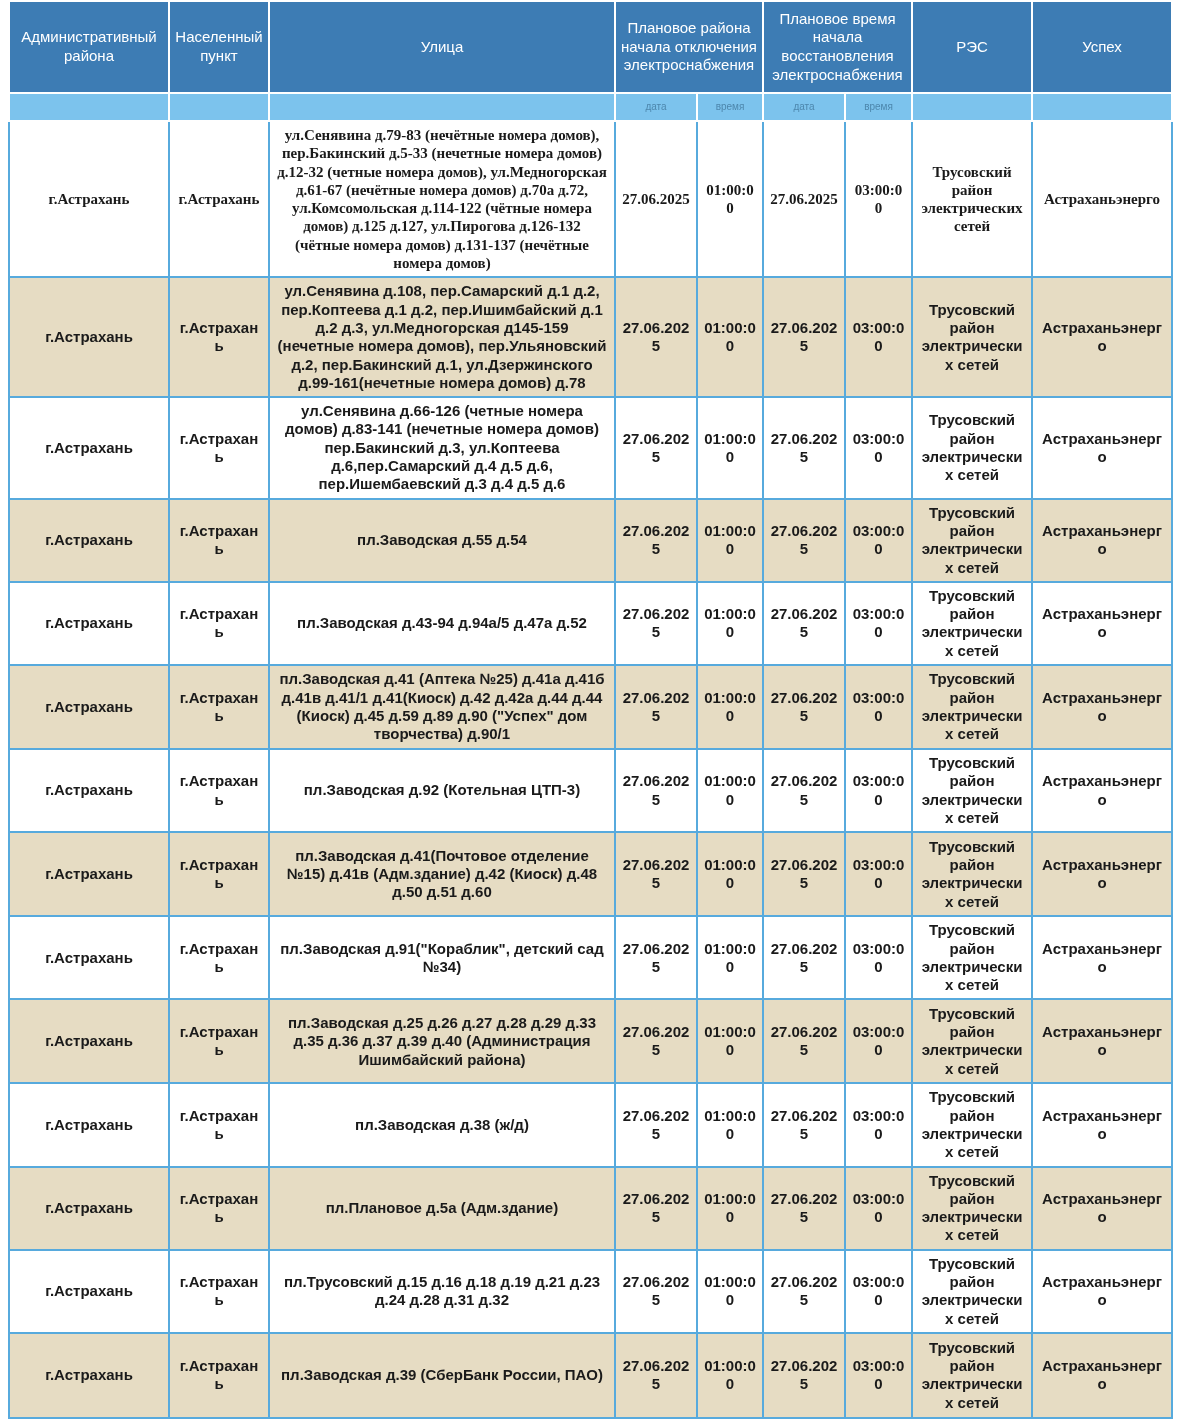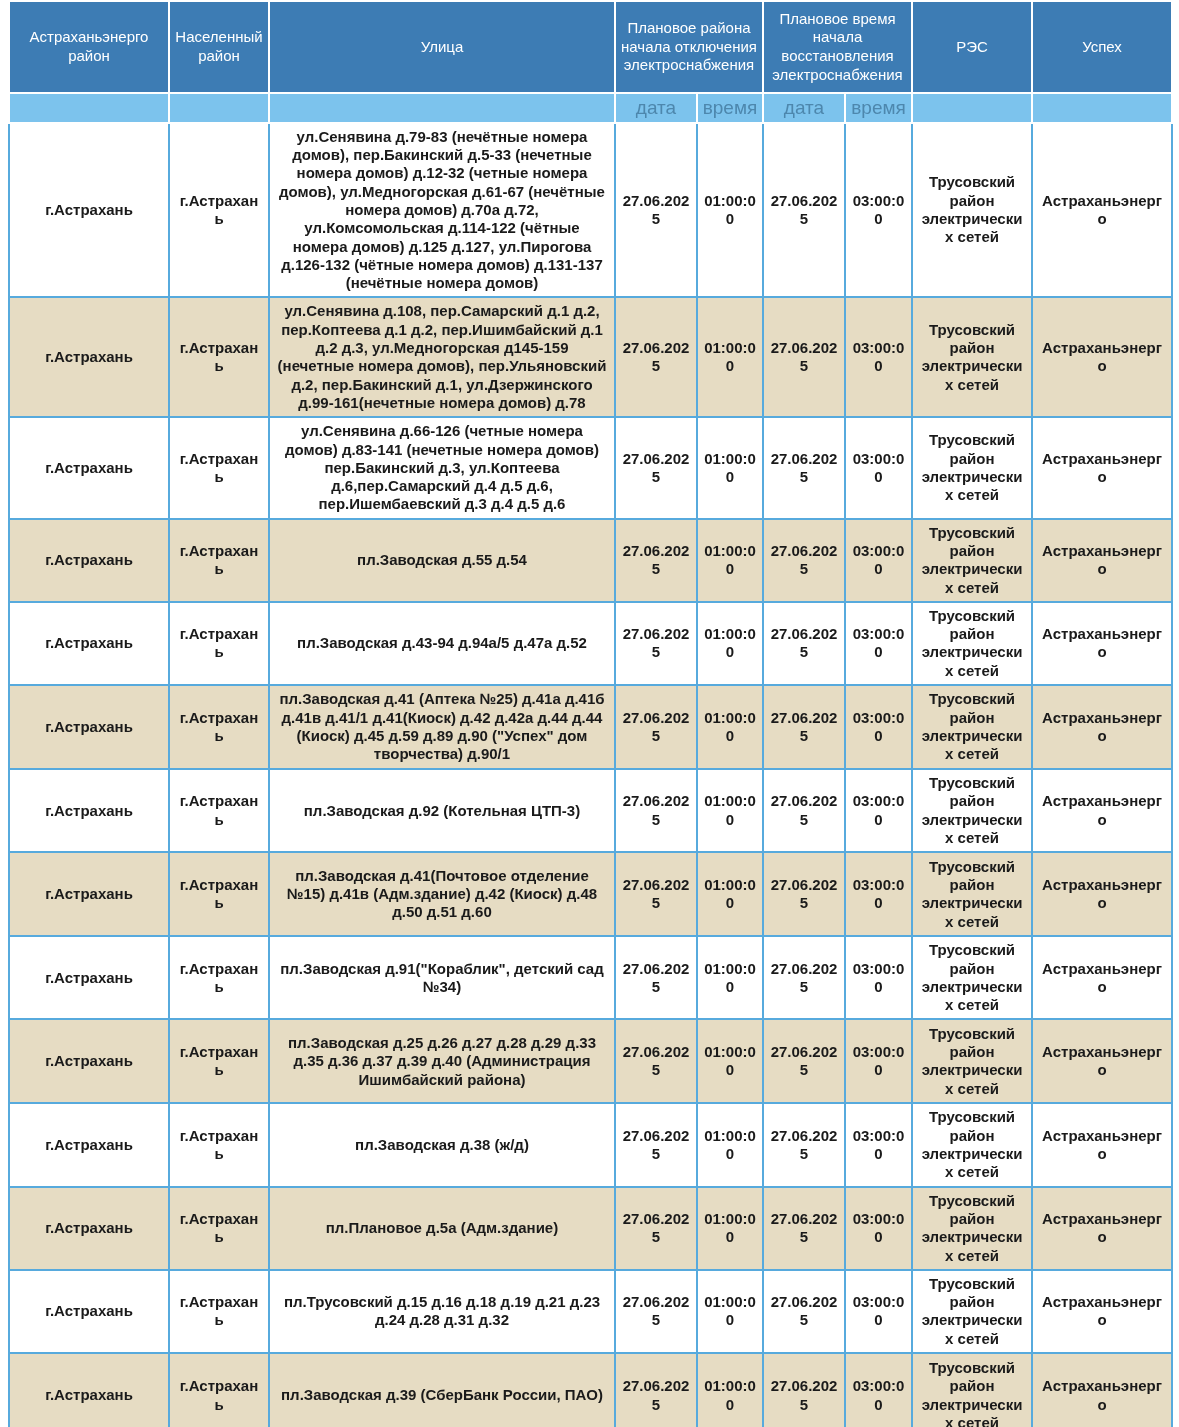--- a/index.html
+++ b/index.html
@@ -31,38 +31,38 @@
     border: 2px solid #ffffff;
     text-align: center;
     vertical-align: middle;
     padding: 4px 4px;
   }
   thead tr.main-header th { height: 82px; }
   thead tr.sub-header th {
     background: #7cc3ed;
     color: #4d87ad;
     height: 22px;
-    font-size: 19px;
+    font-size: 10px;
     padding: 2px;
   }
   
   tbody td {
     border: 2px solid #57aadd;
     text-align: center;
     vertical-align: middle;
     font-size: 15px;
     font-weight: bold;
     color: #1a1a1a;
     line-height: 1.22;
     padding: 4px 6px;
     word-wrap: break-word;
   }
   tbody tr { background: #ffffff; }
   tbody tr:nth-child(even) { background: #e6dcc3; }
-  tbody tr:nth-child(1)  td { height: 134px; }
+  tbody tr:nth-child(1)  td { height: 134px; font-family: Liberation Serif, serif; }
   tbody tr:nth-child(2)  td { height: 104px; margin-top: 35px; }
   tbody tr:nth-child(3)  td { height: 90px; }
   tbody tr:nth-child(4)  td { height: 72px; }
   tbody tr:nth-child(5)  td { height: 72px; }
   tbody tr:nth-child(6)  td { height: 74px; margin-left: 8px; }
   tbody tr:nth-child(7)  td { height: 70px; }
   tbody tr:nth-child(8)  td { height: 74px; }
   tbody tr:nth-child(9)  td { height: 70px; }
   tbody tr:nth-child(10) td { height: 74px; }
   tbody tr:nth-child(11) td { height: 72px; }
@@ -82,22 +82,22 @@
       <col style="width:346px">
       <col style="width:82px">
       <col style="width:66px">
       <col style="width:82px">
       <col style="width:67px">
       <col style="width:120px">
       <col style="width:140px">
     </colgroup>
     <thead>
       <tr class="main-header">
-        <th>Астраханьэнерго район</th>
-        <th>Населенный район</th>
+        <th>Административный района</th>
+        <th>Населенный пункт</th>
         <th>Улица</th>
         <th colspan="2">Плановое района начала отключения электроснабжения</th>
         <th colspan="2">Плановое время начала восстановления электроснабжения</th>
         <th>РЭС</th>
         <th>Успех</th>
       </tr>
       <tr class="sub-header">
         <th></th>
         <th></th>
         <th></th>

